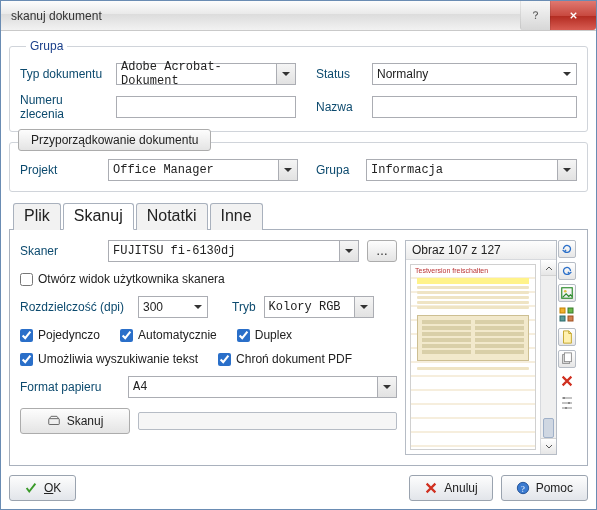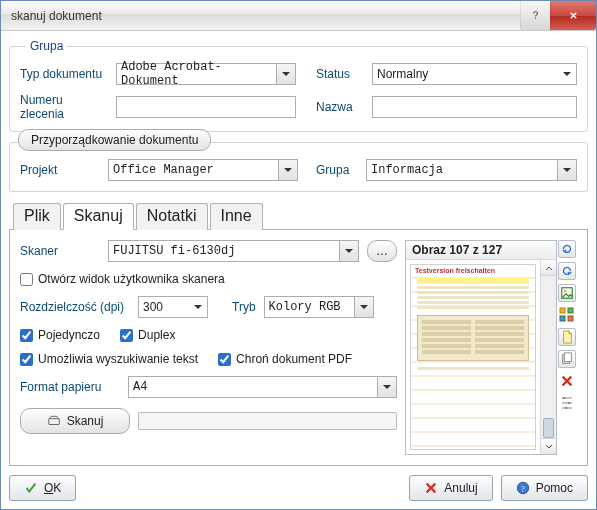--- a/index.html
+++ b/index.html
@@ -99,21 +99,21 @@
     content:"";
     position:absolute;
     right:0; top:0; bottom:0;
     width:18px;
     border-left:1px solid #abadb3;
     background:linear-gradient(to bottom,#f5f5f5,#e2e2e2);
   }
   .tinybutton {
     height: 26px;
     border: 1px solid #acacac;
-    border-radius: 10px;
+    border-radius: 3px;
     background: linear-gradient(to bottom,#fdfdfd,#e4e4e4);
     padding: 2px 12px;
     font-size: 12px;
     display: inline-flex;
     align-items: center;
     justify-content: center;
     gap:6px;
   }
   
   .tabbar {
@@ -148,21 +148,20 @@
   }
   .leftpane { flex: 1; }
   .leftpane .row { margin-bottom: 10px; }
   .chk {
     display: inline-flex; align-items: center; gap: 5px;
   }
   .chk input { width:13px; height:13px; accent-color:#2a6fc9; }
   .preview {
     width: 172px;
     display: flex;
-    font-weight: bold;
   }
   .previewbox {
     flex:1;
     border:1px solid #b6bcc5;
     background:#fff;
     display:flex;
     flex-direction:column;
   }
   .previewhdr {
     padding:2px 6px;
@@ -332,20 +331,24 @@
           <span class="lbl" style="margin-left:16px">Tryb</span>
           <div class="field combo boxed" style="width:110px;flex:none">
               <span>Kolory RGB</span>
             </div>
         </div>
 
         <div class="row" style="gap:20px">
           <label class="chk">
               <input type="checkbox" checked="" style="">
               <span>Pojedynczo</span>
+            </label>
+          <label class="chk">
+              <input type="checkbox" checked="" style="">
+              <span>Automatycznie</span>
             </label>
           <label class="chk">
               <input type="checkbox" checked="" style="">
               <span>Duplex</span>
             </label>
         </div>
 
         <div class="row" style="gap:20px">
           <label class="chk">
               <input type="checkbox" checked="" style="">

